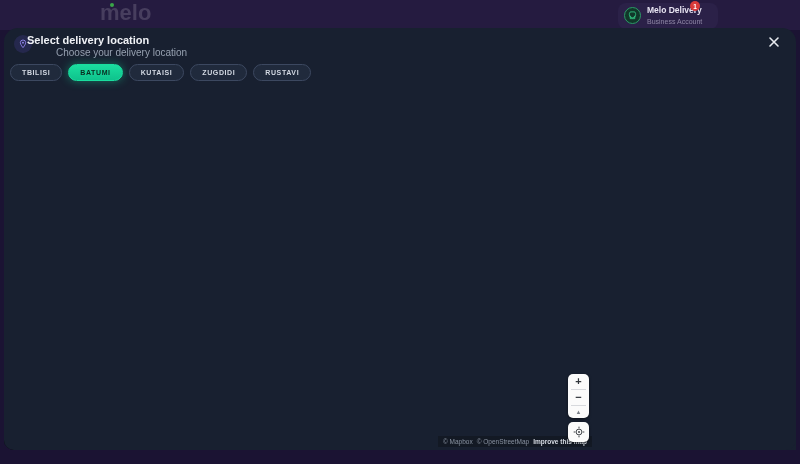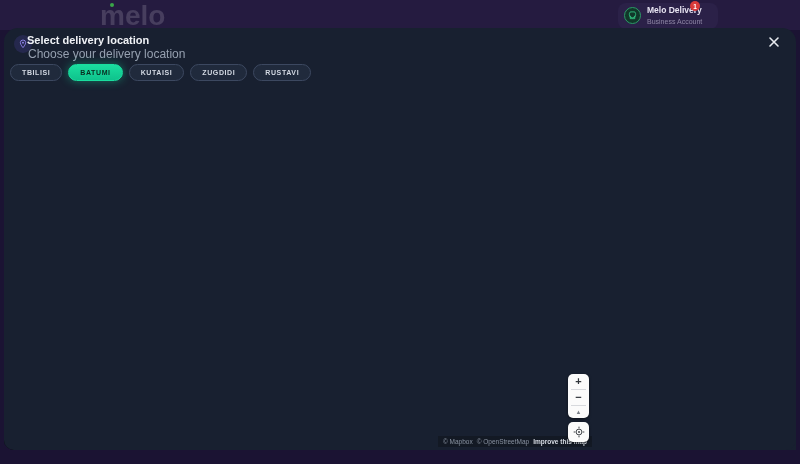--- a/index.html
+++ b/index.html
@@ -3,34 +3,34 @@
 <meta charset="utf-8">
 <style>
   html,body{margin:0;padding:0;}
   body{
     width:800px;height:464px;position:relative;overflow:hidden;
     background:#1b1333;font-family:"Liberation Sans",sans-serif;
     -webkit-font-smoothing:antialiased;
   }
   
   .header{position:absolute;left:0;top:0;width:800px;height:30px;background:#251b40;z-index:1;}
-  .logo{position:absolute;left:100px;top:0px;font-size:28px;font-weight:bold;color:#473e5e;letter-spacing:0px;}
+  .logo{position:absolute;left:100px;top:0px;font-size:22px;font-weight:bold;color:#473e5e;letter-spacing:0px;}
   .logo-dot{position:absolute;left:110px;top:3px;width:4px;height:4px;border-radius:50%;background:#3aa648;}
   .account{position:absolute;left:618px;top:3px;width:100px;height:26px;background:#2b2148;border-radius:8px;display:flex;align-items:flex-start;padding:3px 6px;gap:6px;box-sizing:border-box;cursor:pointer;}
   .account-icon{width:15px;height:15px;border-radius:50%;background:#11372a;border:1px solid #2b9a67;display:flex;align-items:center;justify-content:center;margin-top:1px;}
   .account-icon svg{width:9px;height:9px;}
   .account-texts{display:flex;flex-direction:column;line-height:1;}
   .account-name{font-size:8.5px;font-weight:bold;color:#e8e4f2;white-space:nowrap;}
   .account-sub{font-size:7px;color:#8f87a6;margin-top:3px;white-space:nowrap;}
   .account-badge{position:absolute;left:72px;top:-2px;width:10px;height:10px;border-radius:50%;background:#d93a3a;color:#fff;font-size:6.5px;font-weight:bold;display:flex;align-items:center;justify-content:center;}
   
   .panel{position:absolute;left:4px;top:28px;width:792px;height:422px;background:#182030;border-radius:14px 14px 10px 10px;z-index:2;}
   .panel-icon{position:absolute;left:10px;top:7px;width:18px;height:18px;border-radius:50%;background:rgba(122,92,255,.14);display:flex;align-items:center;justify-content:center;}
   .panel-title{position:absolute;left:23px;top:6px;font-size:11px;font-weight:bold;color:#f0f2f6;}
-  .panel-sub{position:absolute;left:24px;top:19px;font-size:12px;color:#96a0b0;}
+  .panel-sub{position:absolute;left:52px;top:19px;font-size:10px;color:#96a0b0;}
   .close-btn{position:absolute;right:14px;top:6px;width:16px;height:16px;display:flex;align-items:center;justify-content:center;cursor:pointer;}
   
   .map-wrap{position:absolute;left:4px;top:56px;width:588px;height:394px;overflow:hidden;border-radius:0 0 0 10px;background:#0d1119;}
   .map-wrap svg.mapsvg{position:absolute;left:0;top:0;}
   
   .chips{position:absolute;left:10px;top:64px;display:flex;gap:6px;z-index:6;}
   .chip{height:15px;padding:0 11px;display:flex;align-items:center;border-radius:9px;background:#202a3c;border:1px solid #3c4860;color:#d3d9e3;font-size:7px;font-weight:bold;letter-spacing:.6px;cursor:pointer;white-space:nowrap;}
   .chip.selected{background:linear-gradient(180deg,#1adf9f,#0fc28c);border-color:#1adf9f;color:#0a2c21;box-shadow:0 0 10px rgba(21,214,153,.45);}
   
   .zoom-ctrl{position:absolute;left:568px;top:374px;width:21px;height:44px;background:#fbfbfb;border-radius:5px;z-index:6;display:flex;flex-direction:column;align-items:center;box-shadow:0 1px 3px rgba(0,0,0,.5);}

